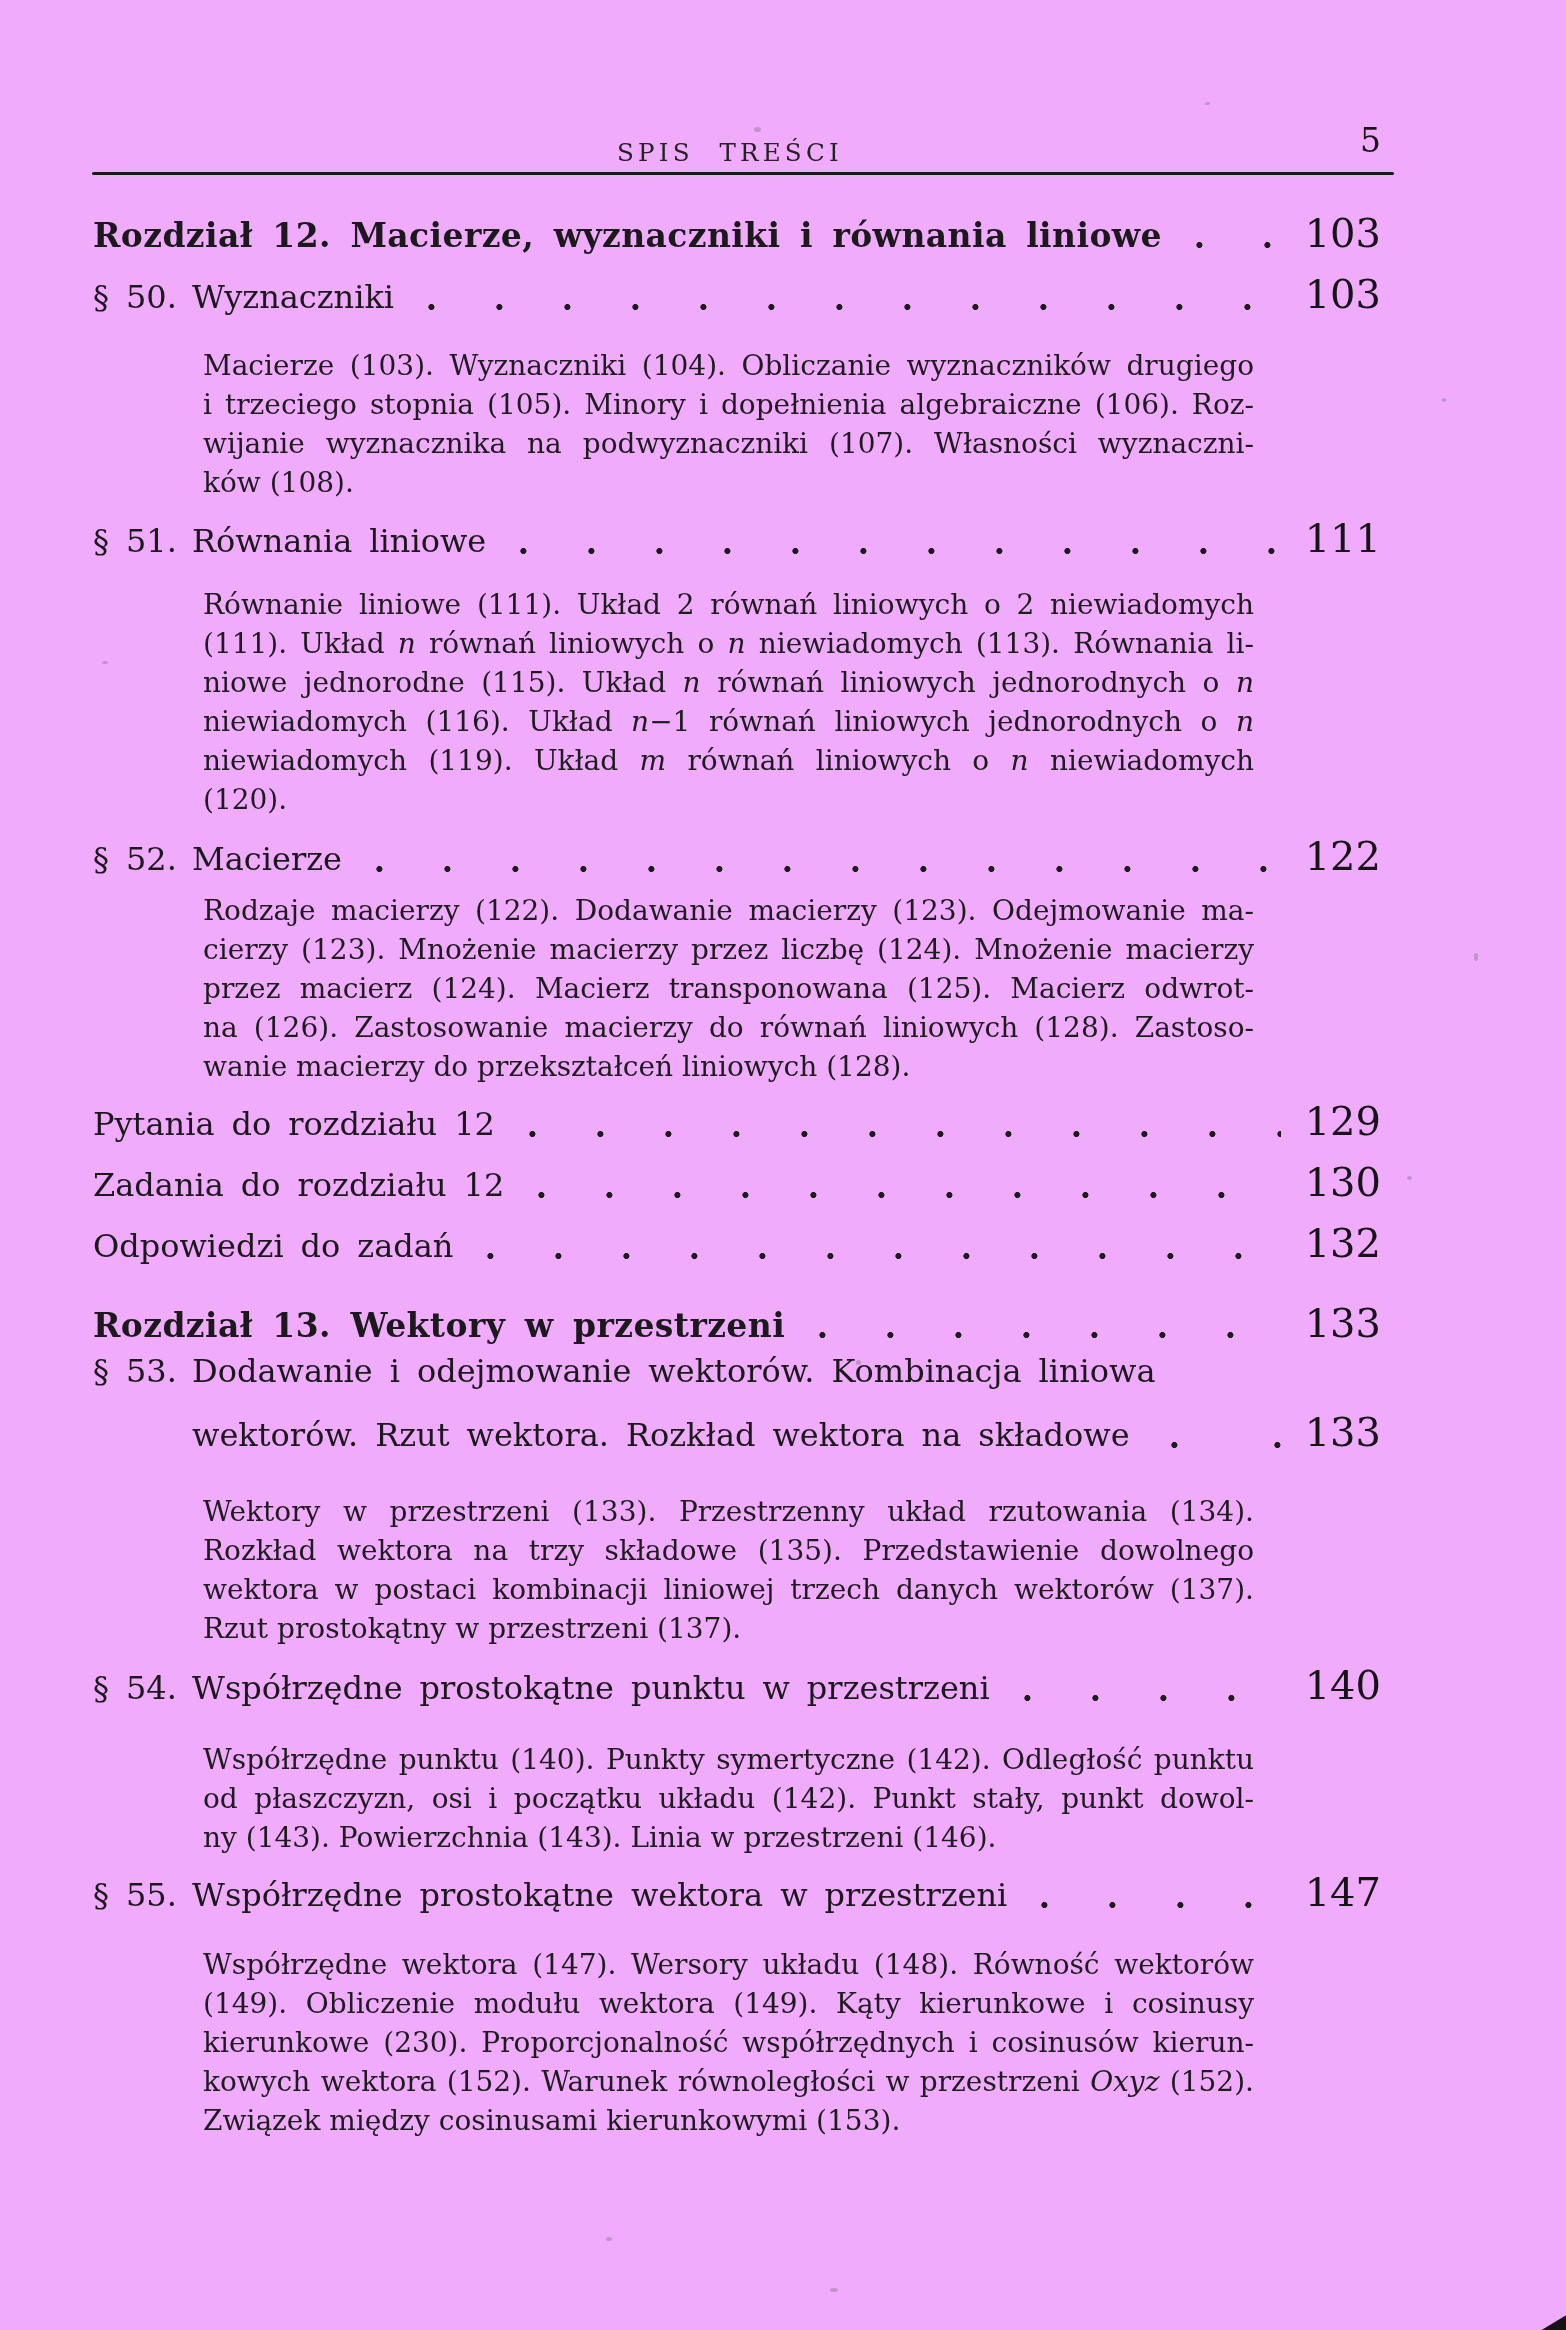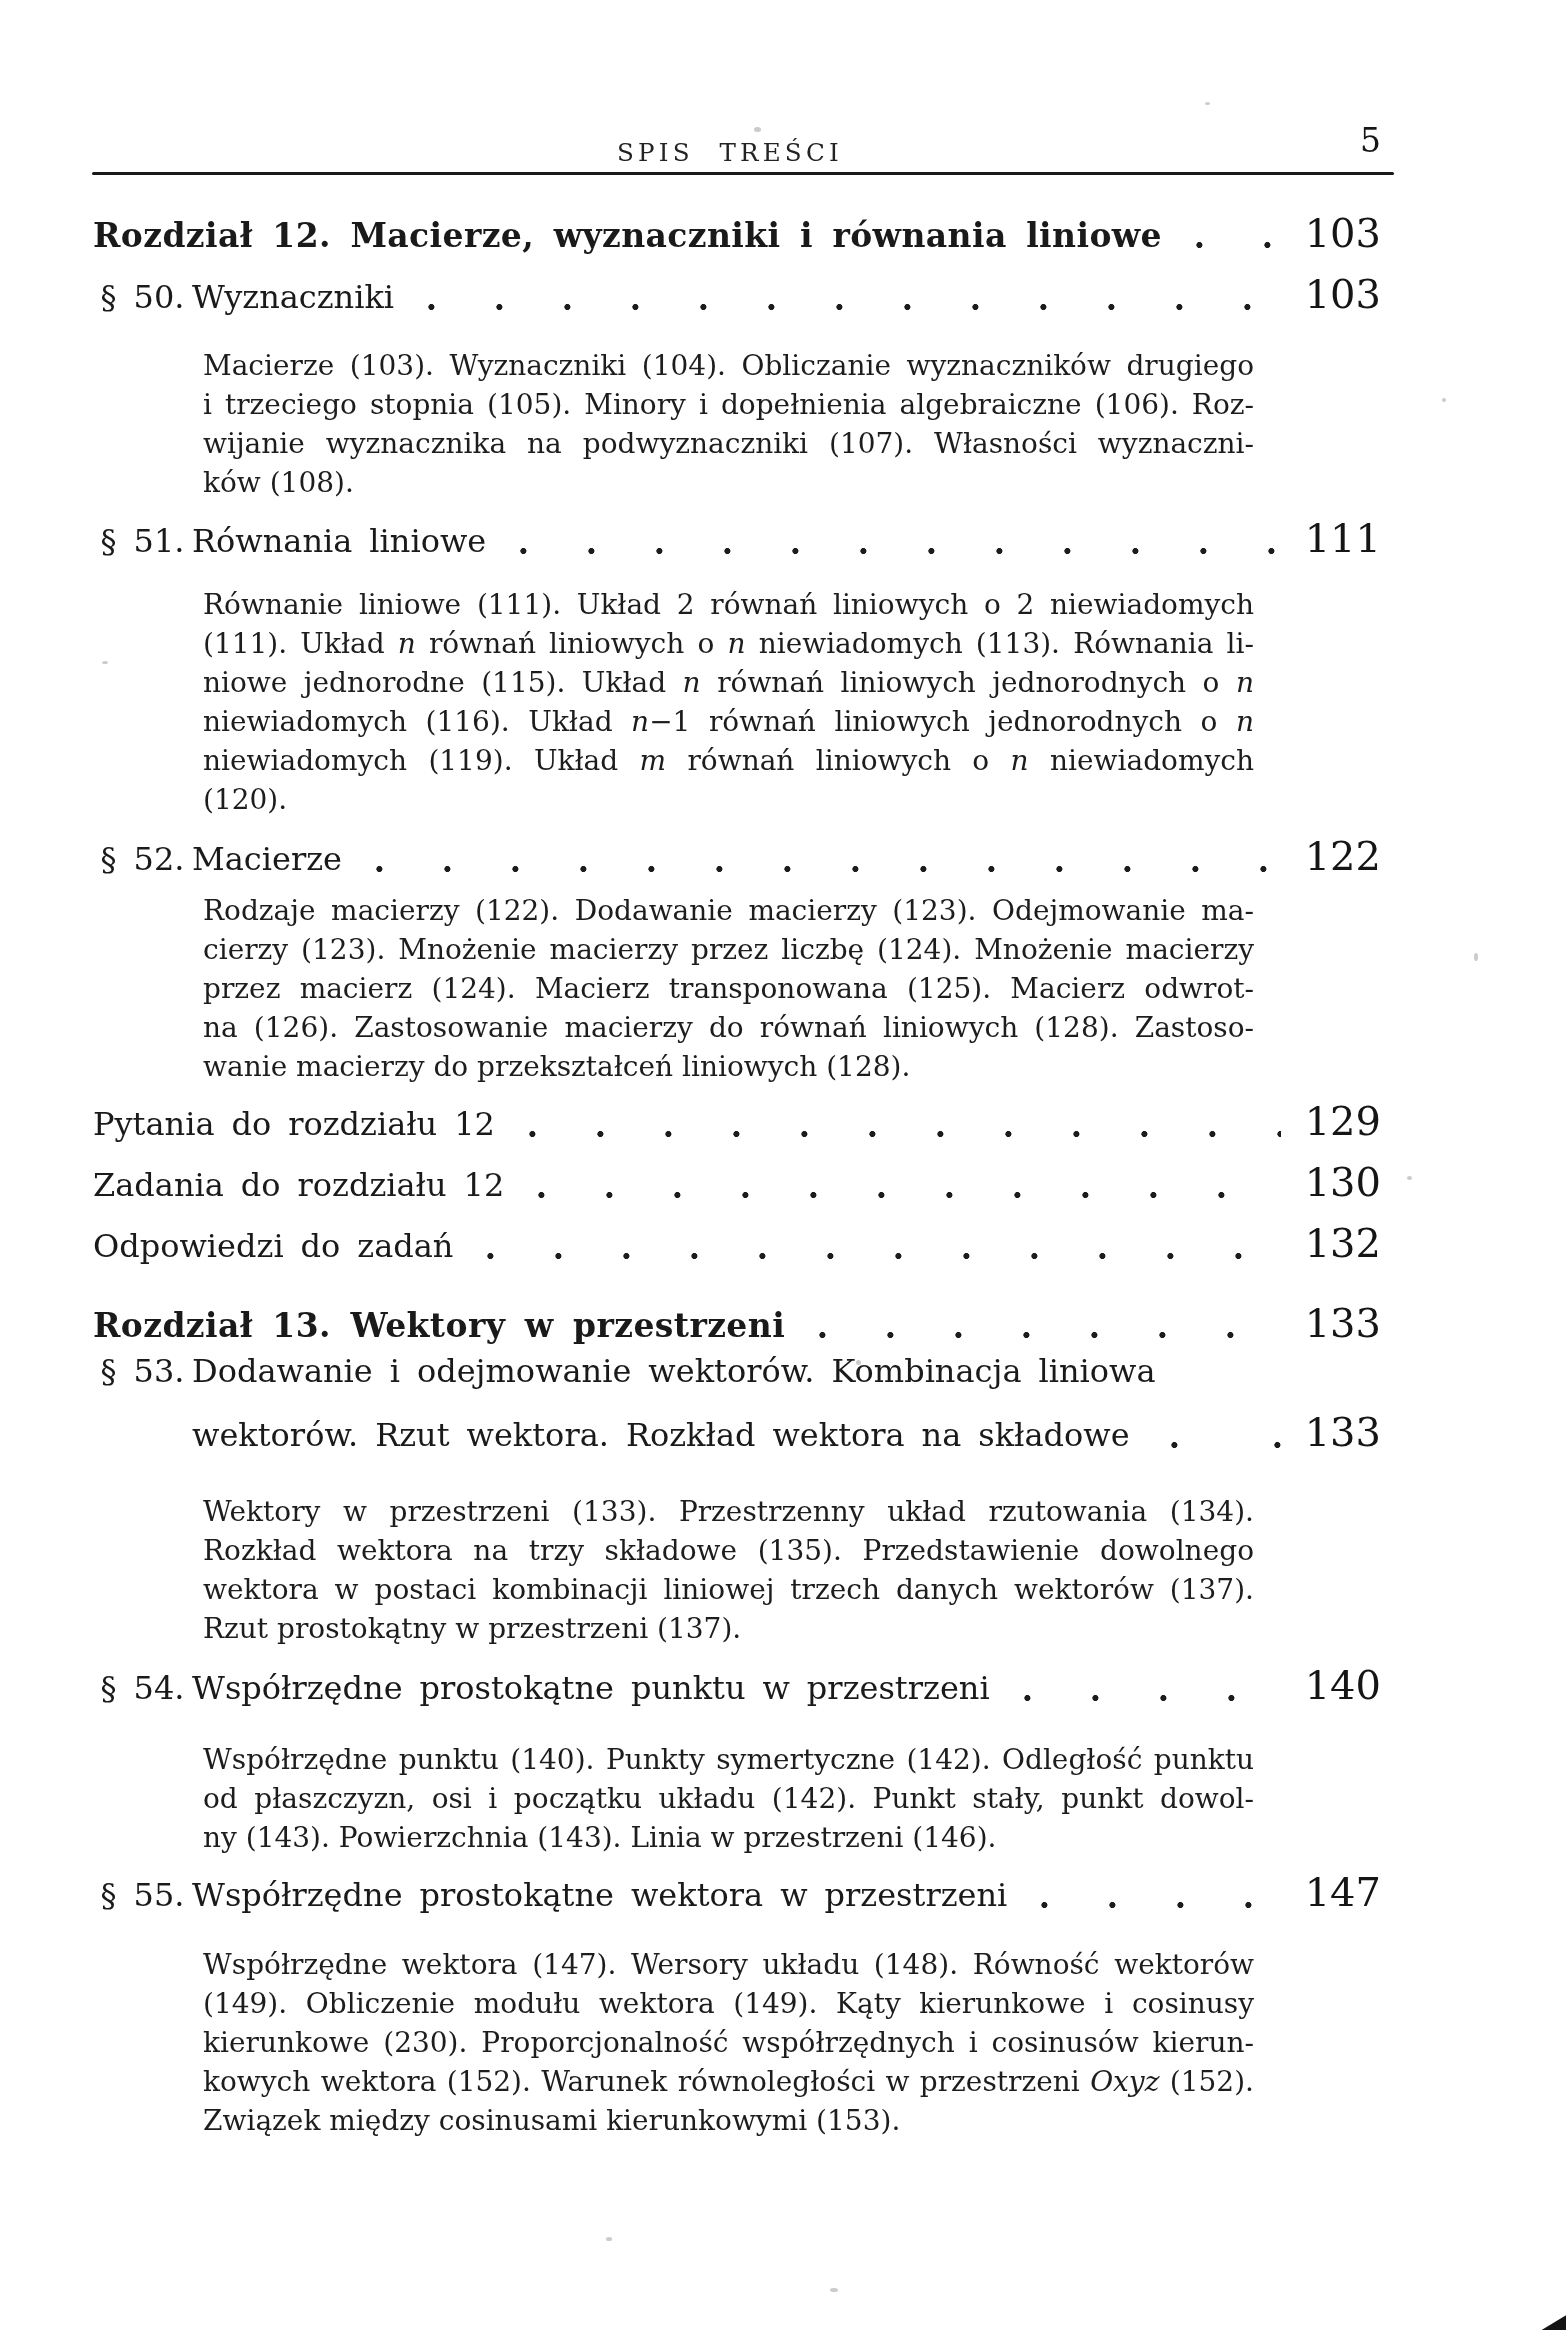--- a/index.html
+++ b/index.html
@@ -1,20 +1,20 @@
 <!DOCTYPE html>
 <html style="font-size:13.6px"><head>
 <meta charset="utf-8">
 <style>
   html,body{margin:0;padding:0;background:#e8e6e0;}
   .page{
     position:relative;
     width:1567px;height:2330px;
     margin:0 auto;
-    background:#ffffff;
+    background:#f0abfc;
     font-family:"DejaVu Serif","Liberation Serif",serif;
     color:#1a1a1a;
     overflow:hidden;
   }
   
   .head-title{
     position:absolute;top:138px;left:617px;
     font-size:24.6px;letter-spacing:4.2px;word-spacing:13.6px;
     color:#232323;
   }
@@ -25,21 +25,21 @@
   .rule{
     position:absolute;top:172px;left:92px;width:1302px;height:3.4px;
     background:#191919;border-radius:1.7px;
   }
   
   .row{
     position:absolute;left:93px;width:1288px;
     display:flex;align-items:baseline;
     font-size:32px;line-height:39px;white-space:nowrap;
   }
-  .row .pfx{flex:none;width:99px;word-spacing:6.8px;text-align:center;}
+  .row .pfx{flex:none;width:99px;word-spacing:6.8px;}
   .row .lbl{flex:none;word-spacing:6.8px;}
   .row.chapter .lbl{font-weight:bold;font-size:33px;letter-spacing:0.4px;word-spacing:7.6px;}
   .row .leader{
     flex:1 1 auto;align-self:flex-end;height:10.2px;
     margin:0 22px 5.1px 34px;
     background-image:radial-gradient(circle at 3.4px 5.1px,#1c1c1c 2.7px,rgba(0,0,0,0) 3.4px);
     background-size:68px 10.2px;background-repeat:repeat-x;background-position:left bottom;
   }
   .row .leader.wide{background-size:103px 10.2px;margin-left:41px;}
   .row .pg{

